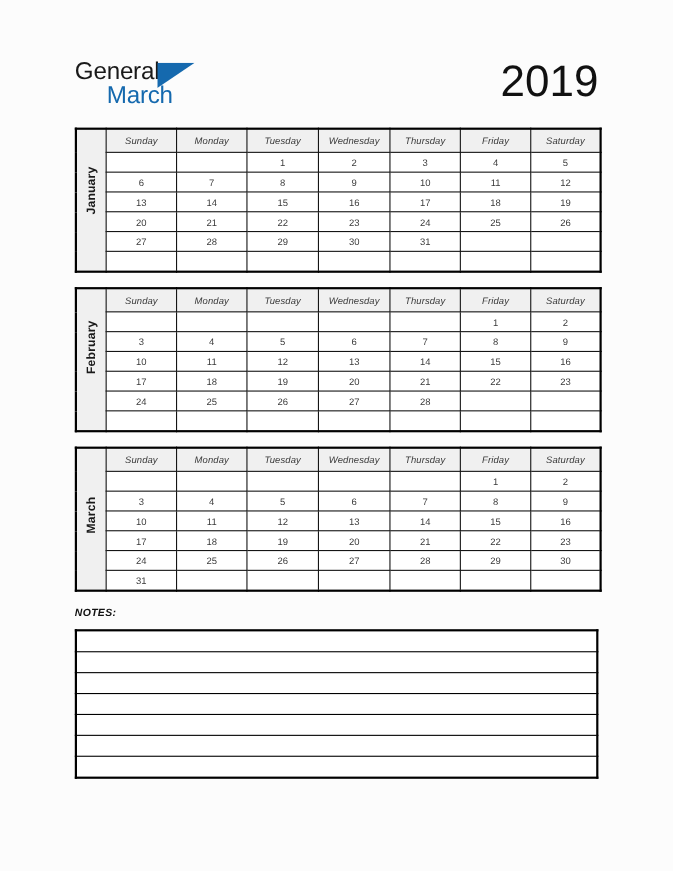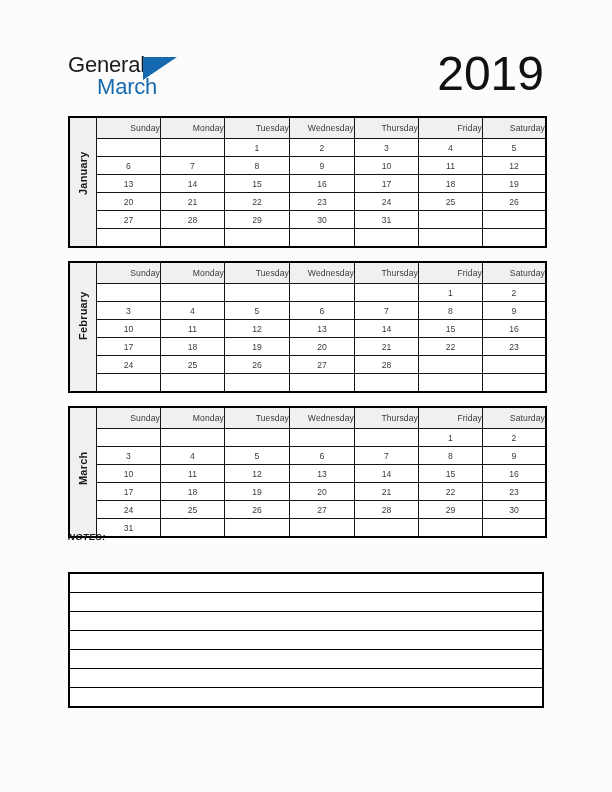--- a/index.html
+++ b/index.html
@@ -60,21 +60,21 @@
     position: absolute;
     left: 75px;
     top: 5px;
     width: 34px;
     height: 23px;
   }
   .year {
     position: absolute;
     right: 0;
     top: -4px;
-    font-size: 48px;
+    font-size: 40px;
     line-height: 52px;
     color: #111111;
     letter-spacing: 0px;
     font-weight: 400;
   }
 
   
   .cal {
     position: absolute;
     left: 68px;
@@ -109,38 +109,39 @@
     font-weight: bold;
     color: #1a1a1a;
     letter-spacing: 0.2px;
   }
   .dayhead {
     height: 20px;
     background: #f0f0f0;
     font-size: 8.6px;
     font-weight: normal;
     color: #3a3a3a;
-    text-align: right;
+    text-align: center;
     vertical-align: middle;
     letter-spacing: 0.1px;
+    font-style: italic;
   }
   .daycell {
     height: 17px;
     font-size: 8.6px;
     color: #3a3a3a;
     text-align: center;
     vertical-align: middle;
     background: #ffffff;
   }
 
   
   .notes-label {
     position: absolute;
     left: 68px;
-    top: 531px;
+    top: 552px;
     font-size: 9.5px;
     font-weight: bold;
     font-style: italic;
     color: #111111;
     letter-spacing: 0.3px;
   }
   .notes-box {
     position: absolute;
     left: 68px;
     top: 572px;

